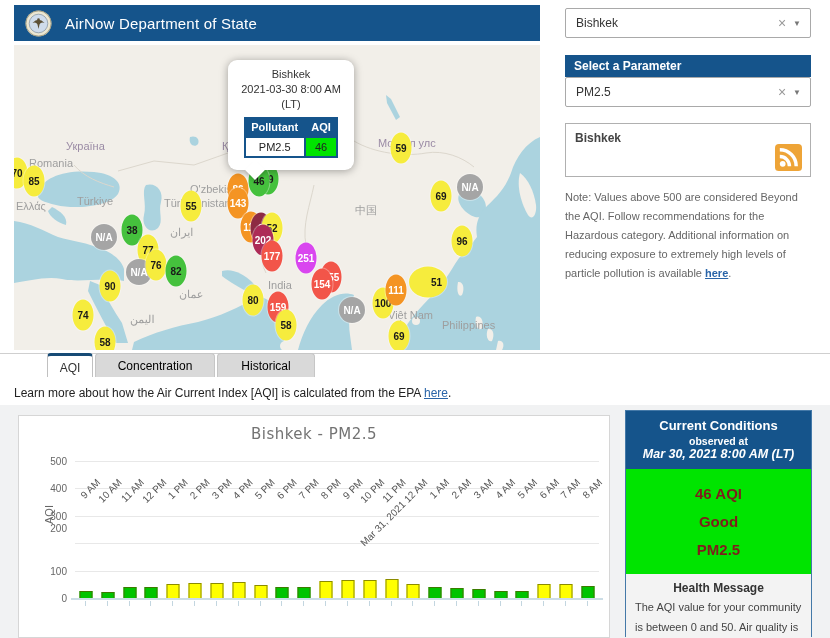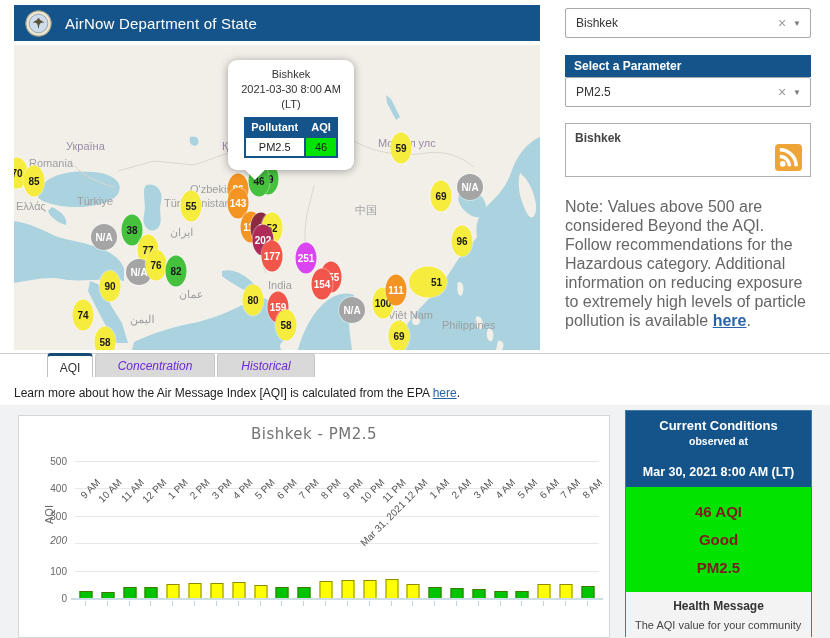--- a/index.html
+++ b/index.html
@@ -37,29 +37,29 @@
     padding-left:9px;}
   .side-select{height:28px;border:1px solid #a9a9a9;border-radius:2px;background:#fff;display:flex;
     align-items:center;font-size:12px;color:#333;}
   .side-select .val{flex:1;padding-left:10px;}
   .clear-x{color:#999;font-size:14px;padding:0 7px;cursor:pointer;}
   .caret{color:#777;font-size:8px;padding-right:9px;cursor:pointer;}
   .gap1{height:17px;}
   .feed-box{margin-top:16px;height:52px;border:1px solid #b0b0b0;background:#fff;position:relative;}
   .feed-title{font-size:12px;font-weight:bold;color:#444;padding:7px 0 0 9px;}
   .rss{position:absolute;right:8px;bottom:5px;width:27px;height:27px;cursor:pointer;}
-  .note{margin-top:20px;font-size:16px;color:#666;line-height:19px;}
+  .note{margin-top:11px;font-size:11px;color:#666;line-height:19px;}
   a.lnk{color:#2964a8;text-decoration:underline;font-weight:bold;cursor:pointer;}
 
   
   .tabline{position:absolute;left:0;top:353px;width:830px;border-top:1px solid #cfcfcf;}
   .tab{position:absolute;top:353px;height:24px;line-height:24px;text-align:center;font-size:12px;
     border-radius:4px 4px 0 0;cursor:pointer;box-sizing:border-box;}
   .tab.active{background:#fff;color:#333;border:1px solid #c0c0c0;border-top:3px solid #174b76;border-bottom:none;}
-  .tab.inactive{background:#d9d9d9;color:#6d28d9;border:1px solid #c6c6c6;border-bottom:none;font-style:italic;}
+  .tab.inactive{background:#d9d9d9;color:#000000;border:1px solid #c6c6c6;border-bottom:none;}
   #tab-aqi{left:47px;width:46px;}
   #tab-conc{left:95px;width:120px;}
   #tab-hist{left:217px;width:98px;}
   .learn{position:absolute;left:14px;top:386px;font-size:12px;color:#222;}
   .learn a.lnk{font-weight:normal;}
 
   
   .lowerbg{position:absolute;left:0;top:405px;width:830px;height:233px;background:#f1f2f3;}
   .chart-card{position:absolute;left:18px;top:415px;width:592px;height:223px;background:#fff;
     border:1px solid #d6d6d6;box-sizing:border-box;overflow:hidden;}
@@ -80,21 +80,21 @@
   .xtick{position:absolute;bottom:-7px;right:50%;width:1px;height:5px;background:#c3d6e0;}
   .xlab{position:absolute;top:7px;right:45%;font-size:10px;color:#555;white-space:nowrap;
     transform:rotate(-45deg) translateY(100%);transform-origin:top right;}
 
   
   .cc{position:absolute;left:625px;top:410px;width:187px;height:227px;border:1px solid #4479a8;
     box-sizing:border-box;display:flex;flex-direction:column;background:#fff;}
   .cc-head{background:#15548b;color:#fff;text-align:center;padding:7px 4px 8px 4px;}
   .cc-head .l1{font-size:13px;font-weight:bold;}
   .cc-head .l2{font-size:10.5px;font-weight:bold;margin-top:2px;}
-  .cc-head .l3{font-size:12.5px;font-weight:bold;margin-top:18px;}
+  .cc-head .l3{font-size:12.5px;font-weight:bold;margin-top:0;font-style:italic;}
   .cc-green{background:#00e400;color:#7f1d1d;text-align:center;font-size:15px;font-weight:bold;
     line-height:1.85;padding:11px 4px;}
   .cc-health{flex:1;background:#f3f3f3;padding:5px 9px;}
   .cc-health .ht{font-size:12px;font-weight:bold;color:#333;text-align:center;margin:2px 0 3px 0;}
   .cc-health .hb{font-size:11px;color:#444;line-height:1.75;}
 </style>
 </head>
 <body>
 
 <div class="page">
@@ -248,35 +248,35 @@
       </span>
     </div>
     <div class="note"><span>Note: Values above 500 are considered Beyond the AQI. Follow recommendations for the Hazardous category. Additional information on reducing exposure to extremely high levels of particle pollution is available </span><a class="lnk">here</a><span>.</span></div>
   </div>
 
   <div class="tabline"></div>
   <div class="tab active" id="tab-aqi">AQI</div>
   <div class="tab inactive" id="tab-conc">Concentration</div>
   <div class="tab inactive" id="tab-hist">Historical</div>
 
-  <div class="learn"><span>Learn more about how the Air Message Index [AQI] is calculated from the EPA </span><a class="lnk">here</a><span>.</span></div>
+  <div class="learn"><span>Learn more about how the Air Current Index [AQI] is calculated from the EPA </span><a class="lnk">here</a><span>.</span></div>
 
   <div class="lowerbg"></div>
 
   <div class="chart-card">
     <div class="chart-title">Bishkek - PM2.5</div>
     <div class="ylab">AQI</div>
     <div class="plot">
       <div id="grid">
           <div class="gridline zero" style="bottom: 0px;"></div>
           <span class="ytick" style="bottom: -5px;">0</span>
           <div class="gridline" style="bottom: 27.4px;"></div>
           <span class="ytick" style="bottom: 22.4px;">100</span>
           <div class="gridline" style="bottom: 54.8px;"></div>
-          <span class="ytick" style="bottom: 53px; font-style: italic;">200</span>
+          <span class="ytick" style="bottom: 65px;">200</span>
           <div class="gridline" style="bottom: 82.2px;"></div>
           <span class="ytick" style="bottom: 77.2px;">300</span>
           <div class="gridline" style="bottom: 109.6px;"></div>
           <span class="ytick" style="bottom: 104.6px;">400</span>
           <div class="gridline" style="bottom: 137px;"></div>
           <span class="ytick" style="bottom: 132px;">500</span>
         </div>
       <div class="slots" id="slots">
           <div class="slot">
             <div class="bar good" style="height: 8px;"></div>

